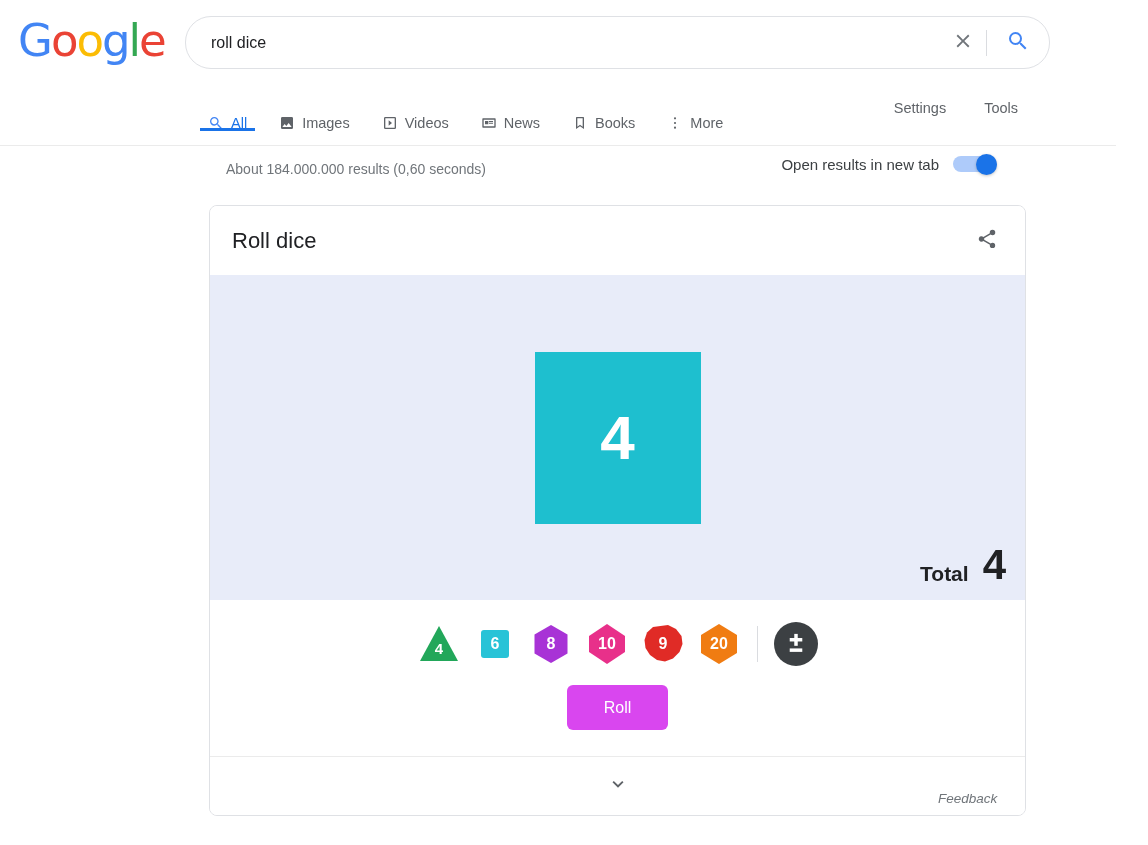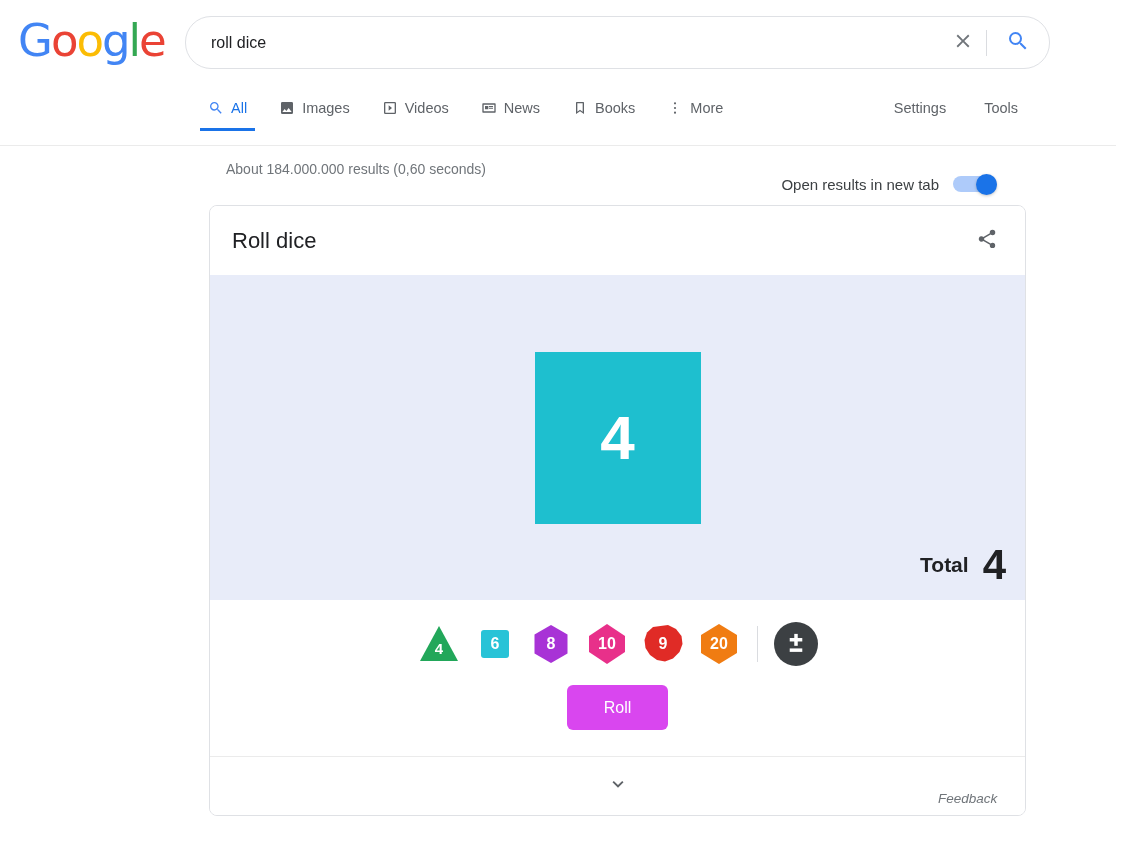--- a/index.html
+++ b/index.html
@@ -70,21 +70,21 @@
     background: #fff;
   }
   .tabs {
     position: absolute;
     left: 200px; top: 0;
     display: flex;
     align-items: flex-start;
     height: 100%;
   }
   .tab {
-    display: flex; align-items: center; gap: 7px;
+    display: flex; align-items: flex-end; gap: 7px;
     height: 46px;
     padding: 0 16px;
     font-size: 14.5px;
     color: #5f6368;
     cursor: pointer;
     position: relative;
     white-space: nowrap;
   }
   .tab:first-child { padding-left: 8px; }
   .tab.active { color: #1a73e8; }
@@ -111,21 +111,21 @@
     height: 48px;
   }
   .stats {
     position: absolute;
     left: 226px; top: 15px;
     font-size: 14px;
     color: #70757a;
   }
   .toggle-wrap {
     position: absolute;
-    right: 119px; top: 28px;
+    right: 119px; top: 8px;
     display: flex; align-items: center; gap: 14px;
   }
   .toggle-label { font-size: 15px; color: #3c4043; }
   .toggle {
     position: relative;
     width: 44px; height: 20px;
     cursor: pointer;
   }
   .toggle .track {
     position: absolute; left: 0; top: 2px;
@@ -188,21 +188,21 @@
     color: #fff;
     font-size: 62px;
     font-weight: bold;
     font-family: "Liberation Sans", sans-serif;
     user-select: none;
     cursor: pointer;
   }
   .total-box {
     position: absolute;
     right: 19px; bottom: 14px;
-    display: flex; align-items: center; gap: 14px; margin-top: 48px;
+    display: flex; align-items: flex-end; gap: 14px; margin-top: 48px;
   }
   .total-label {
     font-size: 21px;
     font-weight: bold;
     color: #202124;
   }
   .total-value {
     font-size: 42px;
     font-weight: bold;
     color: #202124;

